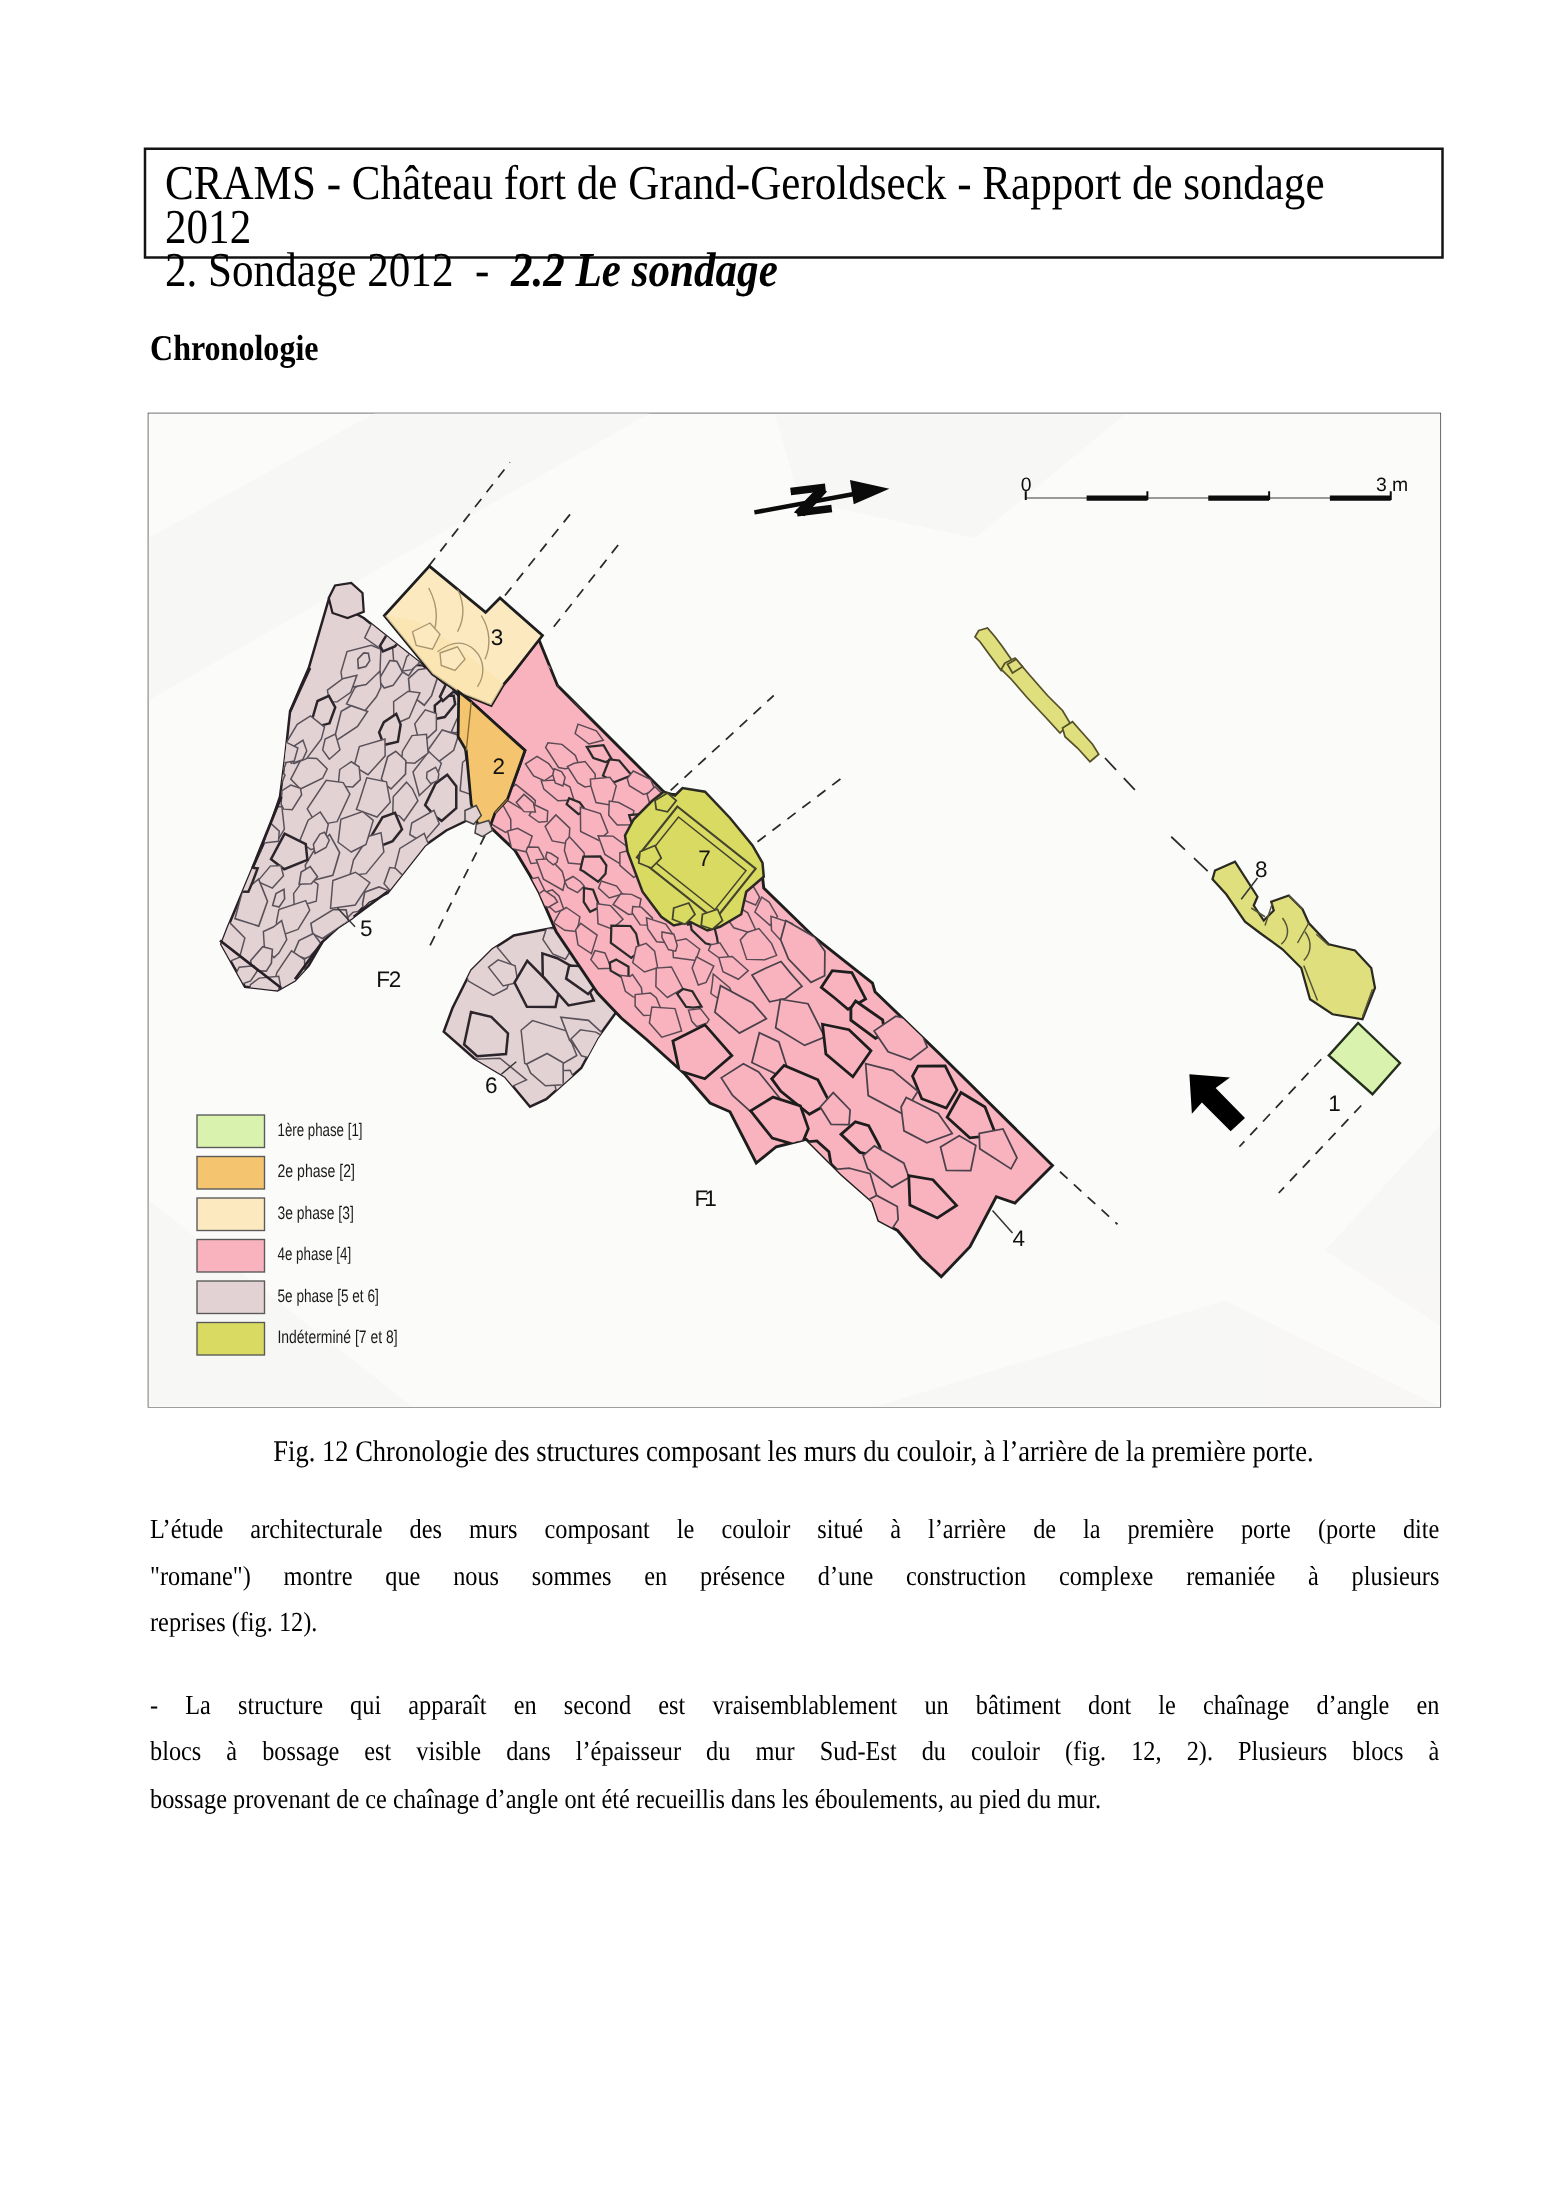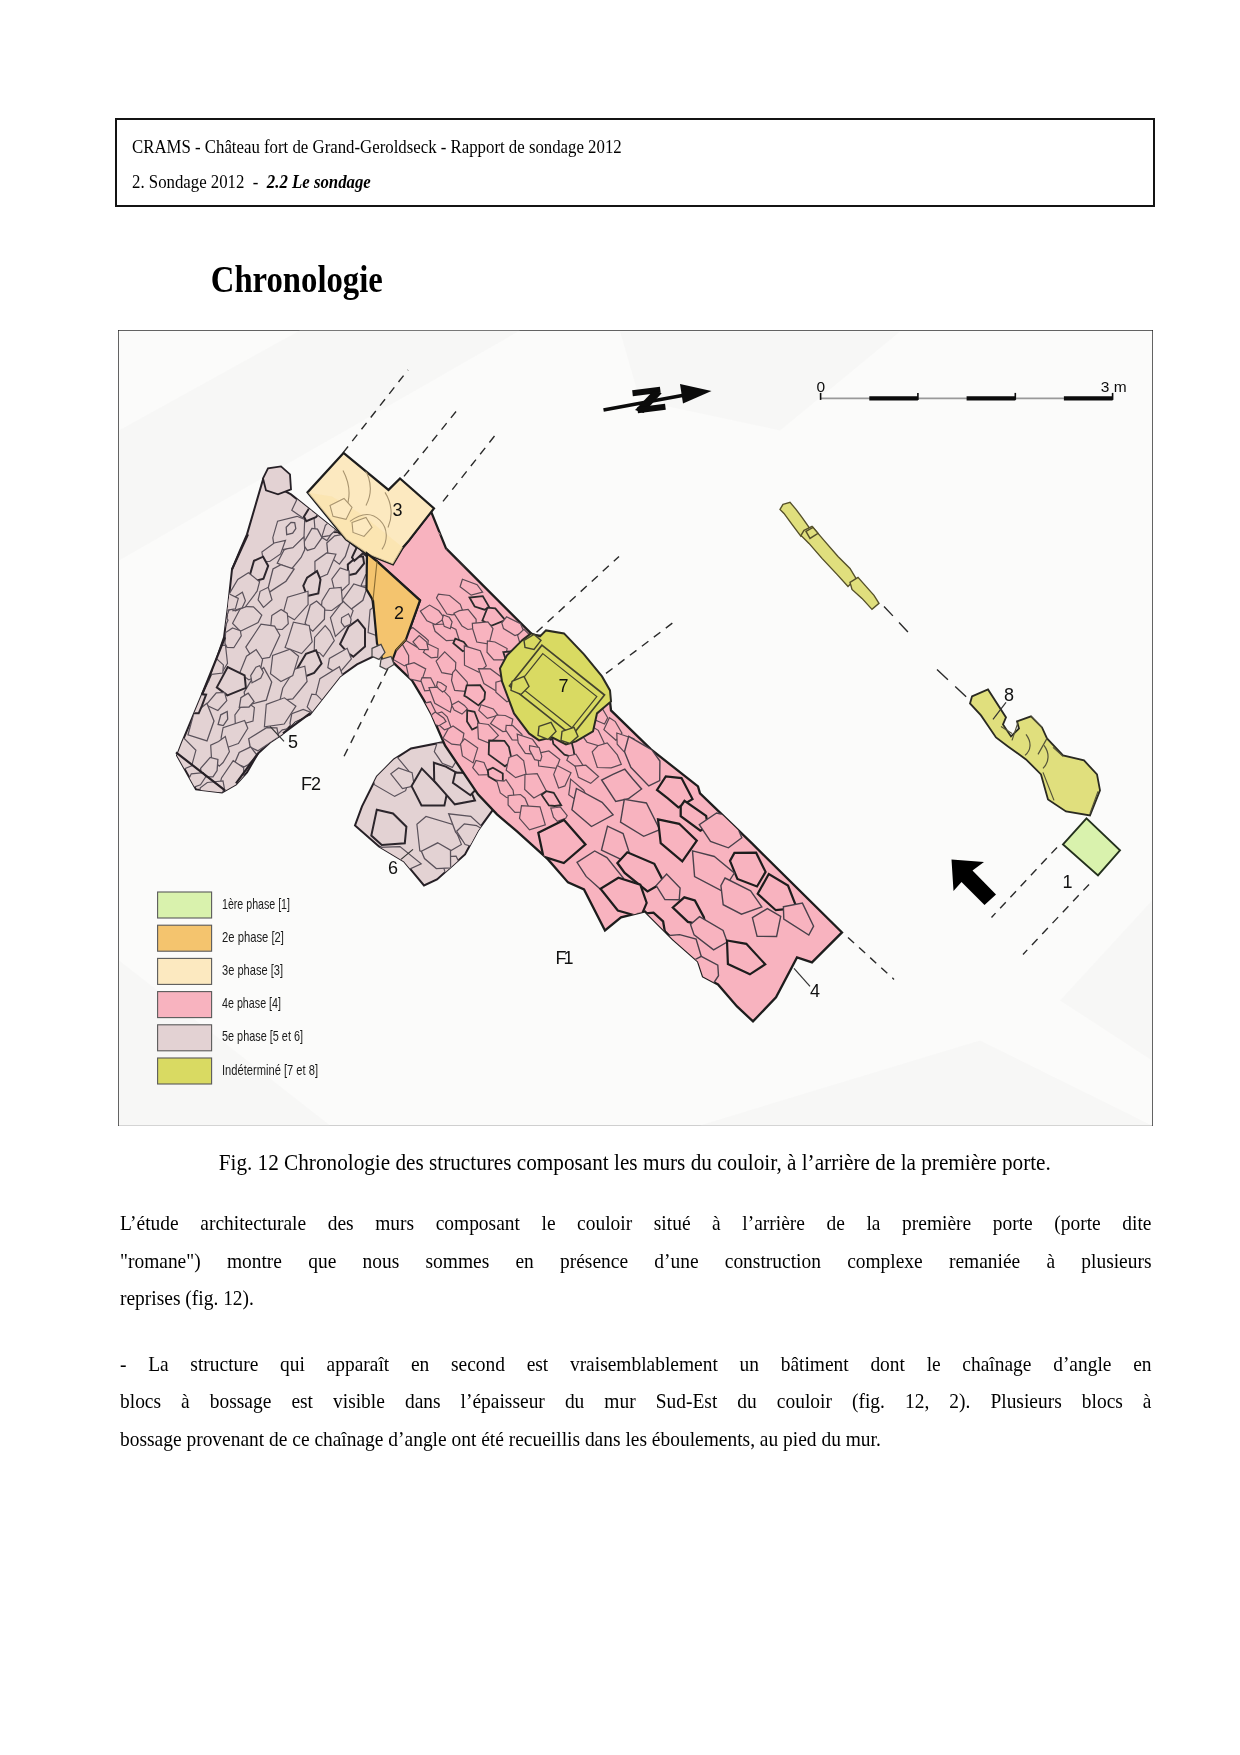--- a/index.html
+++ b/index.html
@@ -5,25 +5,25 @@
 body{width:1240px;height:1755px;position:relative;background:#ffffff;
  font-family:"Liberation Serif",serif;color:#000;}
 .abs{position:absolute;}
 .jl,.nl{display:block;width:1167px;transform:scaleX(0.8839);transform-origin:0 0;height:37.6px;}
 .jl{text-align:justify;}
 .jl span.j{display:inline-block;width:100%;height:0;}
 p{margin:0;}
 </style></head>
 <body>
 
-<div class="abs" style="left:114.5px;top:118px;width:1021px;height:76px;border:2px solid #141414;font-size:19px;line-height:35px;padding:8.5px 0 0 15.5px;">
+<div class="abs" style="left:114.5px;top:118px;width:1021px;height:76px;border:2px solid #141414;font-size:39px;line-height:35px;padding:8.5px 0 0 15.5px;">
 <div style="width:1100px;transform:scaleX(0.8839);transform-origin:0 0;">CRAMS - Château fort de Grand-Geroldseck - Rapport de sondage 2012<br>2. Sondage 2012&nbsp;&nbsp;-&nbsp; <b><i>2.2 Le sondage</i></b></div>
   </div>
 
-<div class="abs" style="left:119.5px;top:262px;font-size:37px;line-height:35px;font-weight:bold;text-align:center;">
+<div class="abs" style="left:119.5px;top:262px;font-size:29px;line-height:35px;font-weight:bold;">
     <div style="width:400px;transform:scaleX(0.8839);transform-origin:0 0;">Chronologie</div>
   </div>
 
 <div class="abs" style="left:118px;top:329.6px;">
 <svg width="1035" height="796.5" viewBox="118 329.6 1035 796.5" xmlns="http://www.w3.org/2000/svg" font-family="Liberation Sans, sans-serif">
 <rect x="118.8" y="330.4" width="1033.4" height="795" fill="none" stroke="#222" stroke-width="1.6"></rect>
 
 <rect x="118.7" y="330.3" width="1033.6" height="795.1" fill="#fbfbfa"></rect>
 <g opacity="0.3" fill="#f0efee">
         <polygon points="119,430 300,330 520,330 119,560"></polygon>

